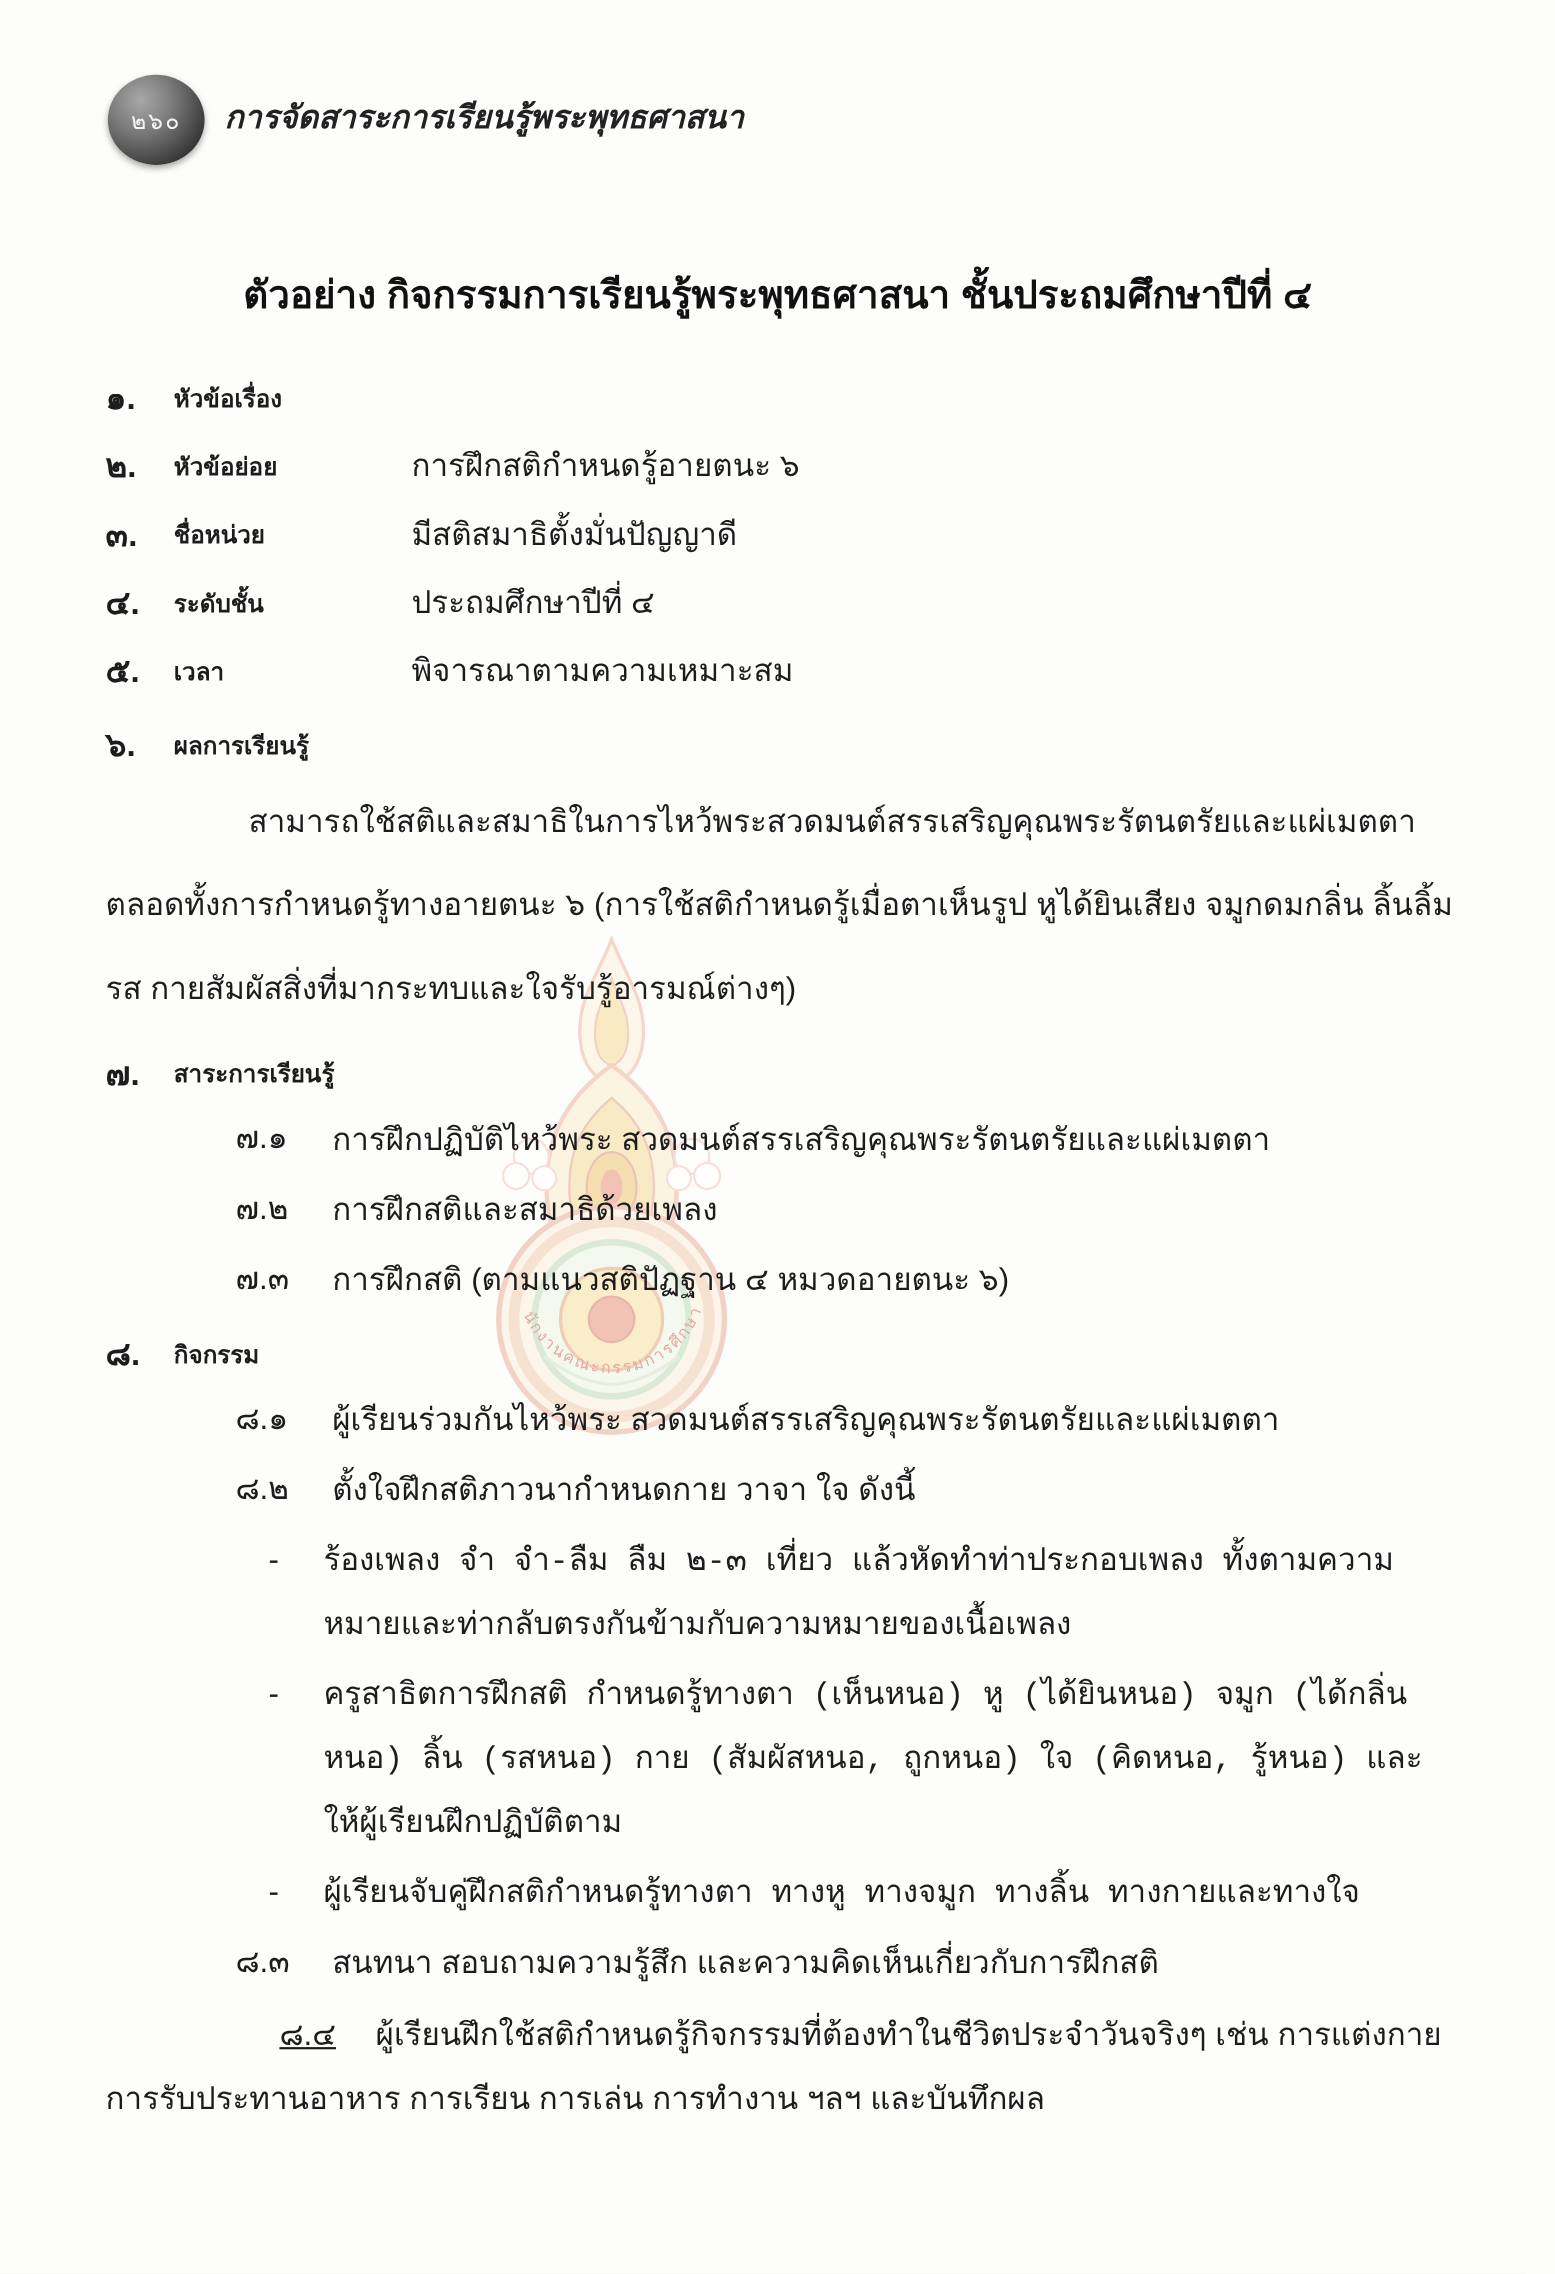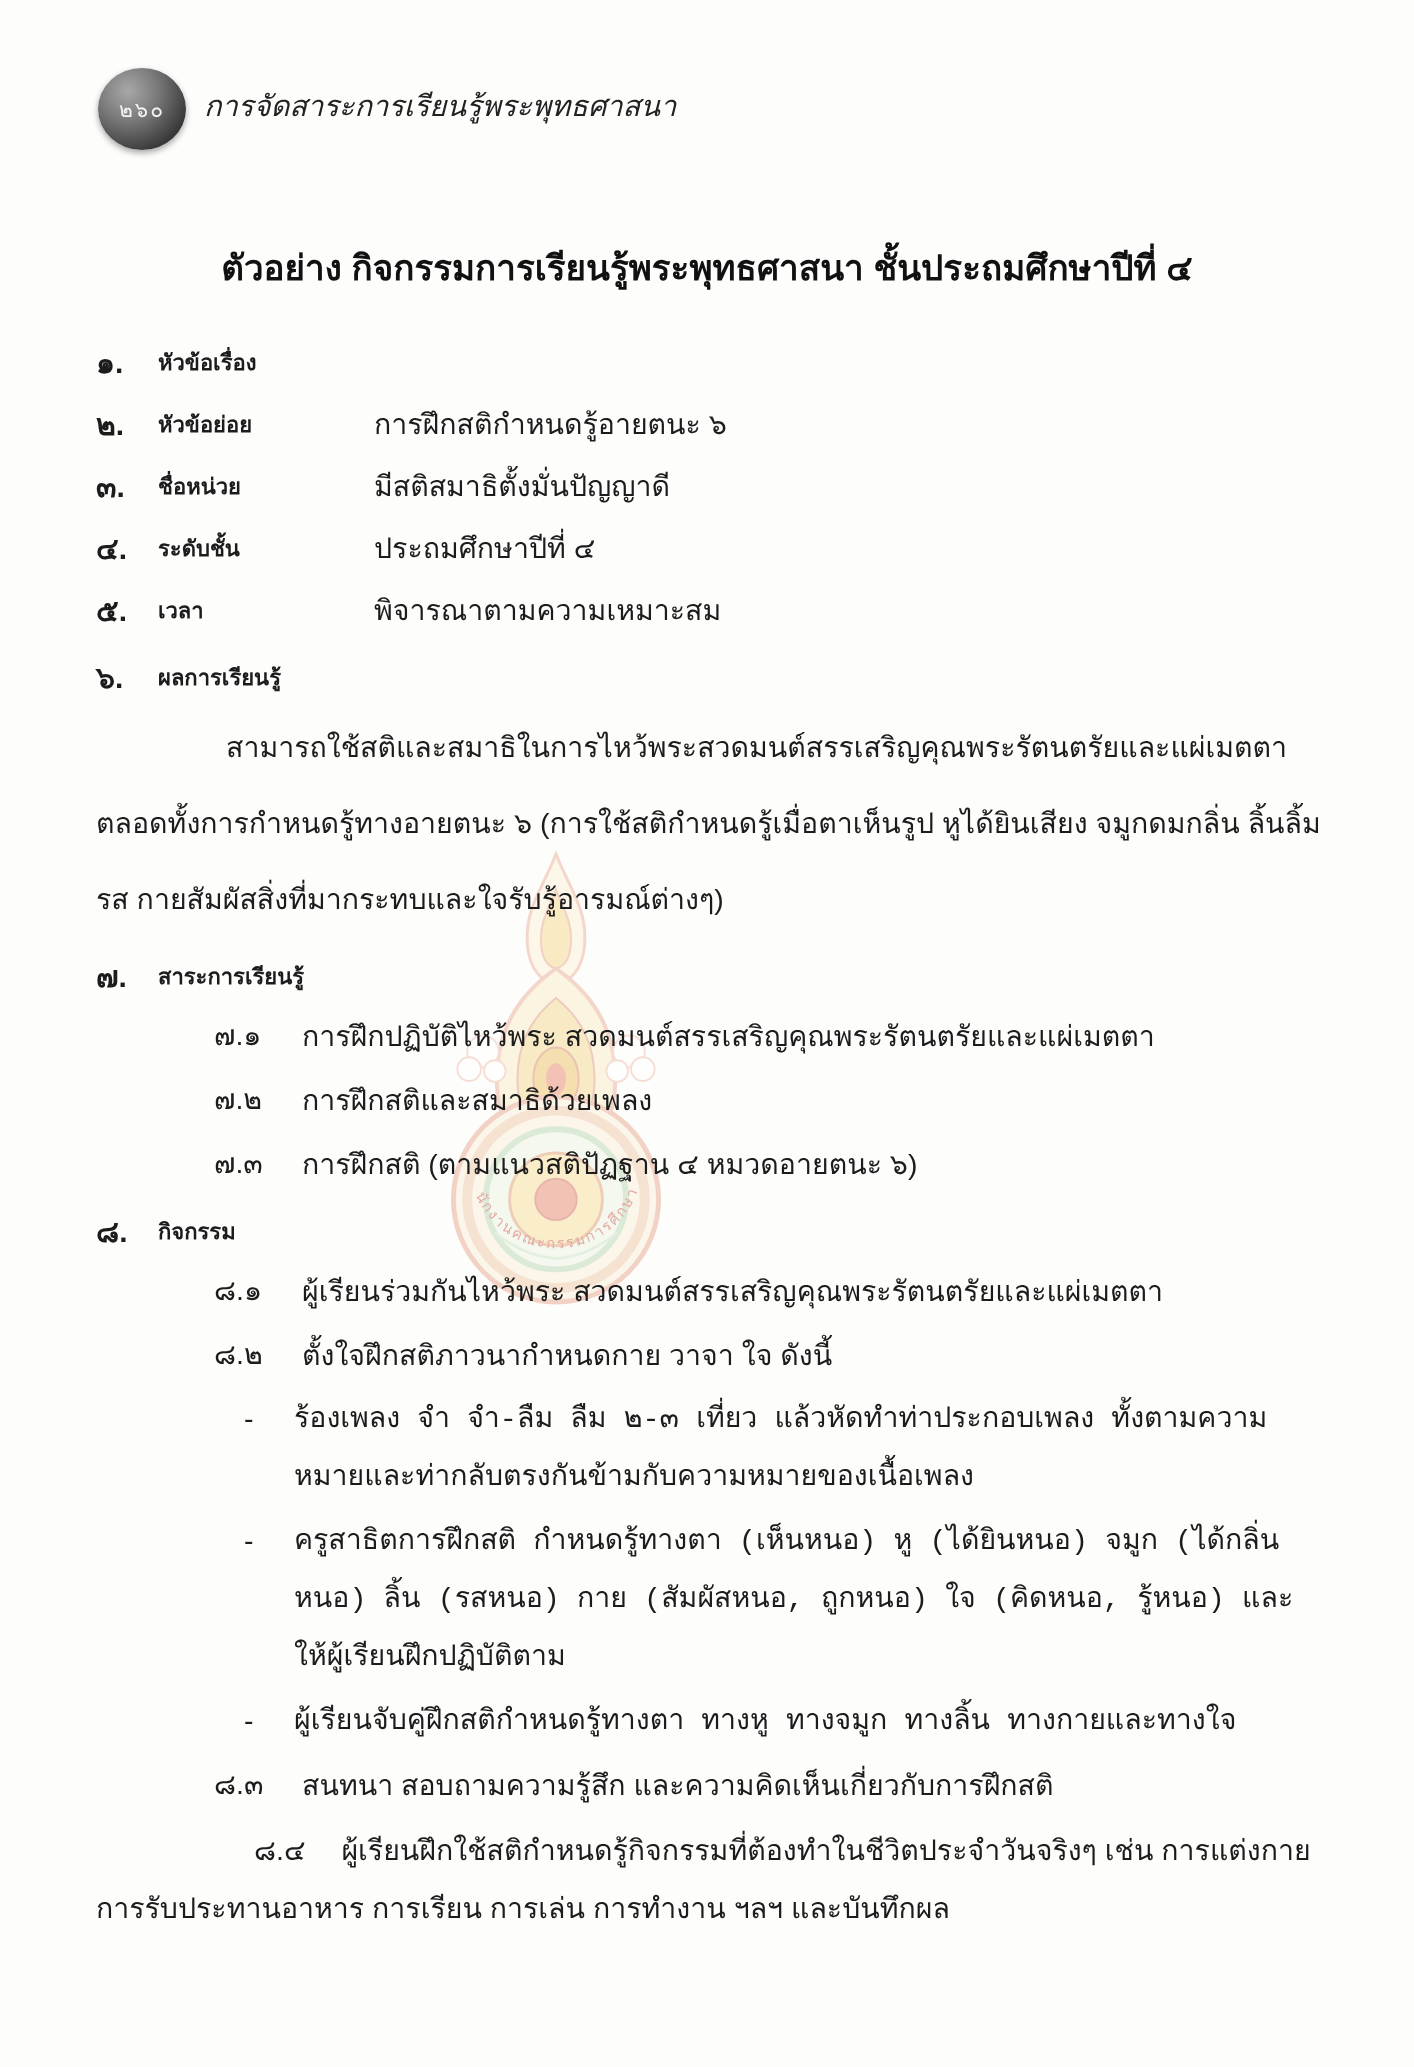--- a/index.html
+++ b/index.html
@@ -22,21 +22,21 @@
     display:flex;align-items:center;gap:18px;z-index:2;
   }
   .page-badge{
     width:88px;height:82px;border-radius:50%;
     background:radial-gradient(circle at 34% 28%, #a8a8a8 0%, #7b7b7b 35%, #3a3a3a 75%, #161616 100%);
     display:flex;align-items:center;justify-content:center;
     box-shadow:0 3px 6px rgba(0,0,0,.35);
   }
   .page-badge span{color:#f4f4f4;font-size:21px;letter-spacing:2px;}
   .book-title{
-    font-style:italic;font-weight:normal;font-size:29px;color:#222;
+    font-style:italic;font-weight:bold;font-size:29px;color:#222;
     padding-bottom:6px;border-bottom:1px solid rgba(0,0,0,0);
   }
   
   .doc-title{
     position:absolute;top:240px;left:70px;right:70px;z-index:2;
     text-align:center;font-size:35px;font-weight:bold;color:#111;
   }
   
   .flow{
     position:absolute;top:335px;left:96px;right:92px;z-index:2;
@@ -56,21 +56,21 @@
   .subitem{display:flex;margin-bottom:8px;}
   .subitem .no{width:88px;flex:none;}
   .subitem .txt{flex:1;line-height:56px;}
   .bullets{margin-left:30px;}
   .bullet{display:flex;margin-bottom:6px;}
   .bullet .dash{width:50px;flex:none;}
   .bullet .txt{flex:1;line-height:58px;font-family:Liberation Mono, monospace;}
   .hang-para{
     text-indent:158px;line-height:58px;margin-top:6px;
   }
-  .hang-para .no{margin-right:28px;}
+  .hang-para .no{margin-right:28px;text-decoration:underline;}
   
   .watermark{
     position:absolute;left:408px;top:848px;z-index:1;
     pointer-events:none;
   }
 </style>
 </head>
 <body>
 
 <div class="page">

